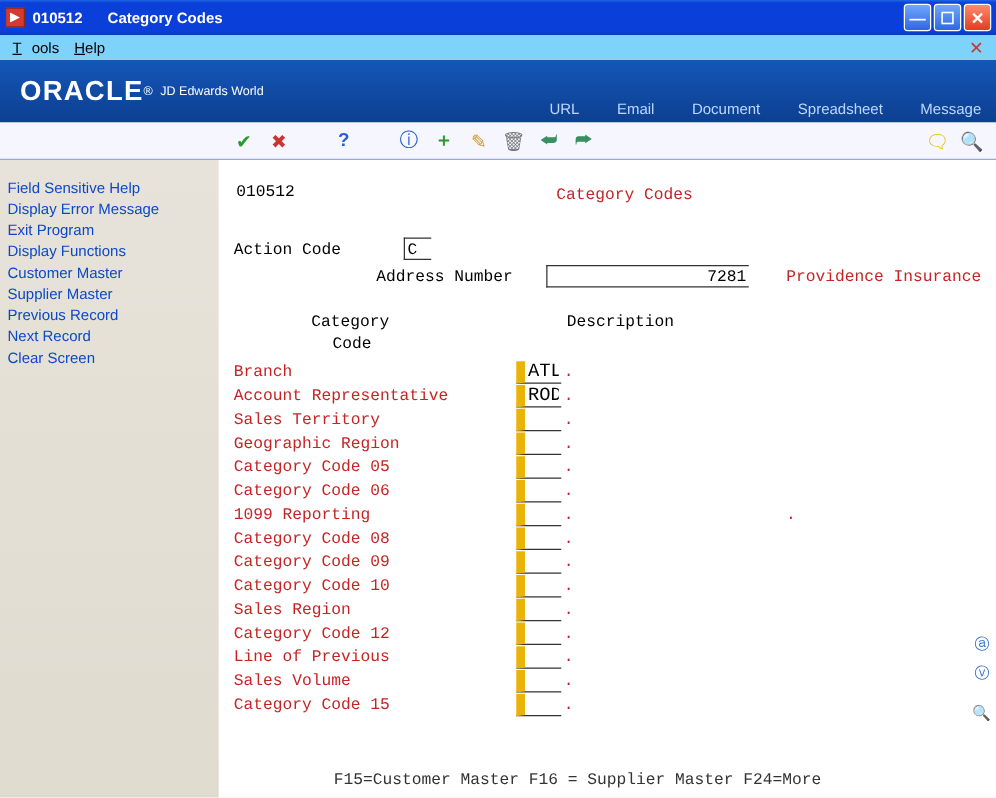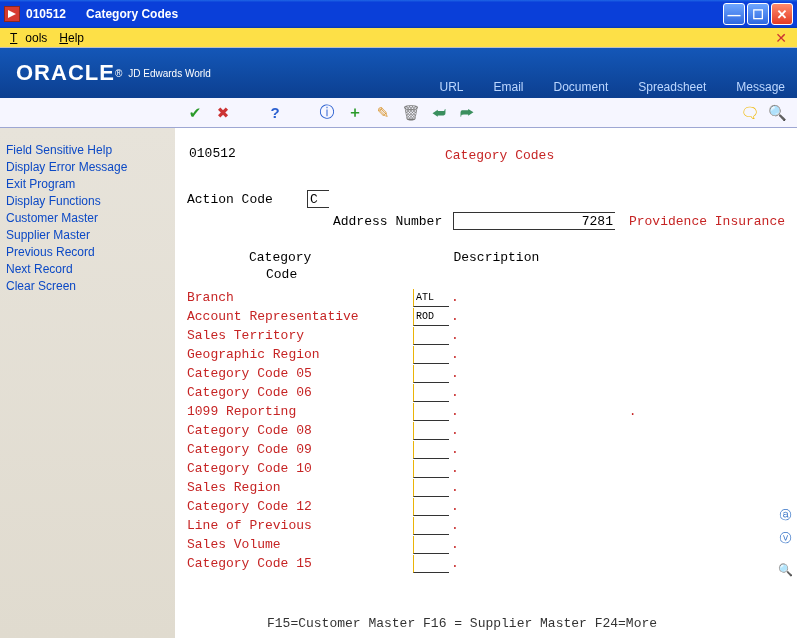--- a/index.html
+++ b/index.html
@@ -43,21 +43,21 @@
     border-radius: 3px;
     border: 1px solid #fff;
     display: flex; align-items: center; justify-content: center;
     font-weight: bold;
     font-size: 13px;
     cursor: pointer;
   }
   .win-min, .win-max { background: linear-gradient(to bottom,#6fa7ff,#2f68e0); color:#fff; }
   .win-close { background: linear-gradient(to bottom,#ff8b6d,#e33b24); color:#fff; }
   .menubar {
-    background: #fde047;
+    background: #7dd3fc;
     height: 20px;
     display: flex; align-items: center;
     padding: 0 6px;
     gap: 4px;
     border-bottom: 1px solid #c0c0c0;
   }
   .menubar span { padding: 0 4px; cursor: pointer; }
   .menubar span u { text-decoration: underline; }
   .menubar .right-glyph { margin-left:auto; color:#c33; font-size:14px; }
   .brand-bar {
@@ -121,21 +121,21 @@
     flex: 1;
     background: #fff;
     padding: 12px 12px 4px 12px;
     position: relative;
     font-family: "Courier New", monospace;
     font-size: 13px;
     color: #000;
   }
   .main .program-id { position:absolute; top:18px; left:14px; }
   .main .page-title { position:absolute; top:20px; left:270px; color:#c62424; }
-  .form-row { margin-top: 48px; display:flex; align-items:center; height:22px; }
+  .form-row { margin-top: 48px; display:flex; align-items:center; height:22px;gap:16px; }
   .form-row .lbl { width: 120px; }
   .form-row input {
     font-family: "Courier New", monospace;
     font-size: 13px;
     border: none;
     border-left: 1px solid #333;
     border-top: 1px solid #333;
     border-bottom: 1px solid #333;
     height: 18px;
     padding: 0 2px;
@@ -146,23 +146,23 @@
   .form-row .desc { margin-left: 14px; color:#c62424; }
   .headers { margin-top: 18px; display:flex; }
   .headers .h1 { margin-left: 62px; }
   .headers .h2 { margin-left: 142px; }
   .subhdr { margin-left: 79px; margin-top:2px; }
   .cat-table { margin-top: 6px; }
   .cat-row { display:flex; align-items:center; height:19px; }
   .cat-row .cat { color:#c62424; width: 226px; }
   .cat-row input.code {
     font-family: "Courier New", monospace;
-    font-size: 10px;
+    font-size: 15px;
     border: none;
-    border-left: 1px solid #eab308;
+    border-left: 7px solid #eab308;
     border-bottom: 1px solid #333;
     height: 18px;
     width: 36px;
     padding: 0 2px;
     background:#fff;
   }
   .cat-row .dot { color:#c62424; margin-left:2px; }
   .cat-row .dot2 { color:#c62424; margin-left:170px; }
   .footer-keys {
     position:absolute; bottom:7px; left:92px;

